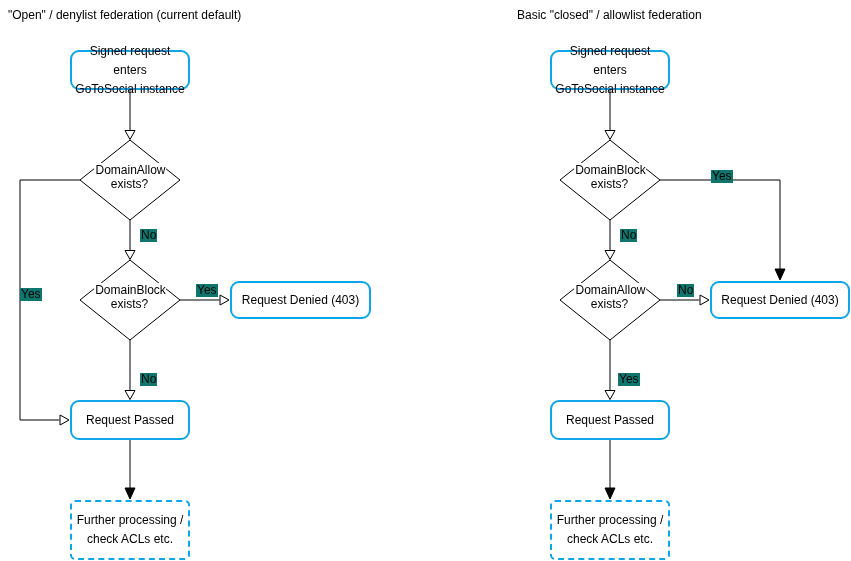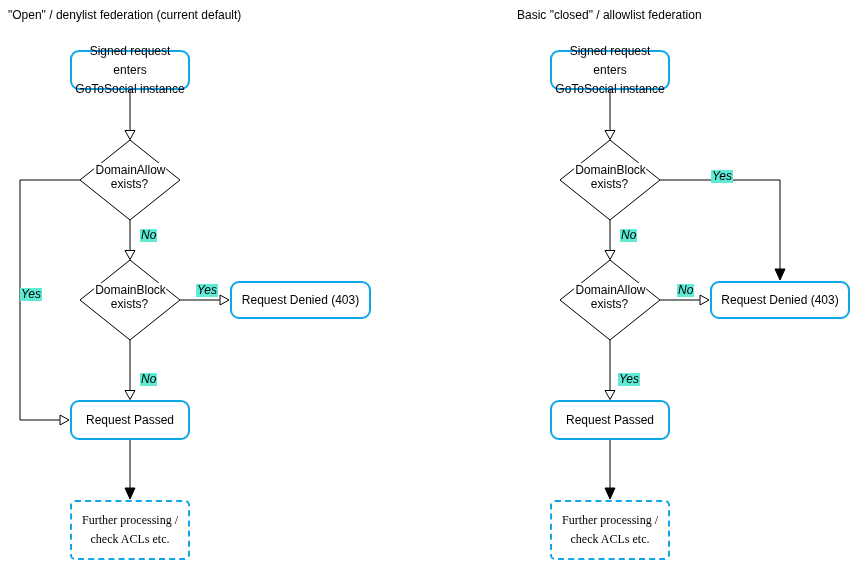--- a/index.html
+++ b/index.html
@@ -36,42 +36,40 @@
     display: flex;
     align-items: center;
     justify-content: center;
     text-align: center;
     white-space: pre-line;
     line-height: 19px;
   }
   .node.dashed {
     border-radius: 5px;
     border-style: dashed;
-    font-family: Liberation Serif, serif;
   }
   .diamond-label {
     position: absolute;
     width: 120px;
     text-align: center;
     line-height: 14px;
     pointer-events: none;
   }
   .diamond-label span {
     white-space: pre-line;
     background: #ffffff;
     padding: 0 1px;
     text-align: center;
   }
   .edge-label {
     position: absolute;
-    background: #5eead4;
+    background: #0f766e;
     line-height: 13px;
     padding: 0 1px;
     white-space: nowrap;
-    font-style: italic;
   }
   svg .edge {
     fill: none;
     stroke: #000000;
     stroke-width: 1;
   }
   svg .diamond {
     fill: #ffffff;
     stroke: #000000;
     stroke-width: 1;

